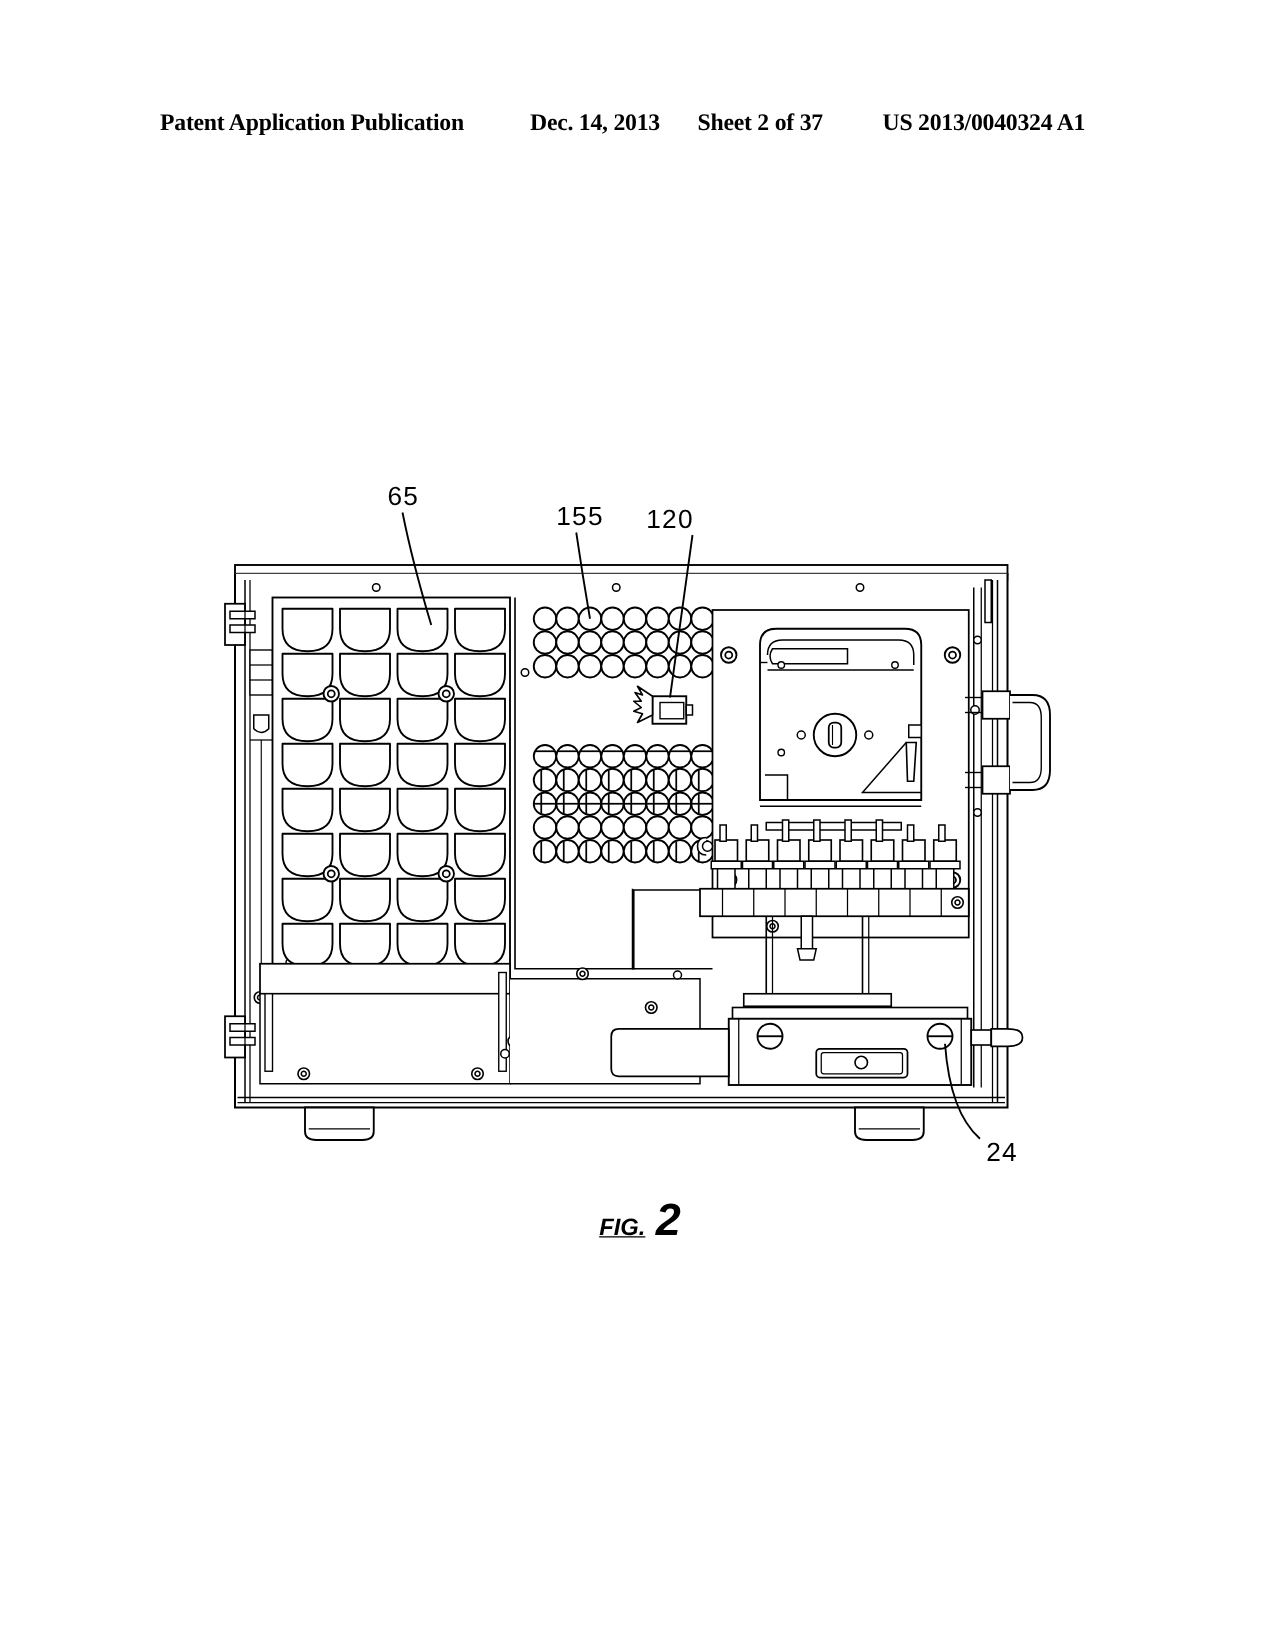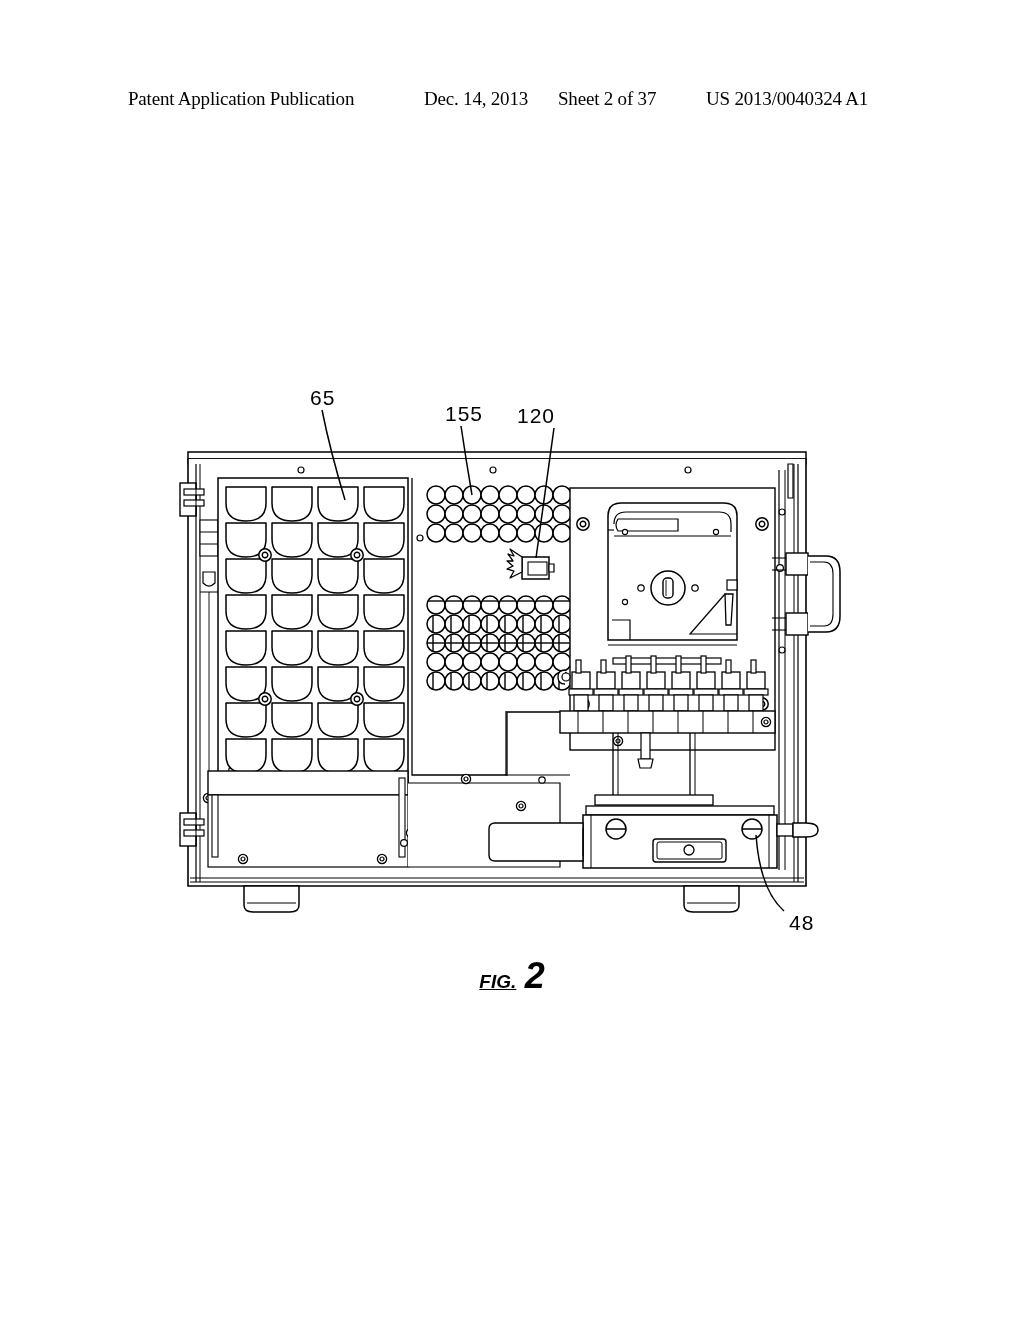--- a/index.html
+++ b/index.html
@@ -20,21 +20,21 @@
   
   #page-header {
     position: absolute;
     top: 88px;
     left: 0;
     width: 870px;
     height: 26px;
     display: flex;
     align-items: baseline;
     font-family: "Liberation Serif", serif;
-    font-weight: normal;
+    font-weight: bold;
     font-size: 19px;
     letter-spacing: -0.2px;
     white-space: nowrap;
   }
   #page-header .hdr-pub {
     position: absolute;
     left: 128px;
   }
   #page-header .hdr-date {
     position: absolute;
@@ -559,18 +559,18 @@
       <path d="M 554 428 Q 548 470 536 558"></path>
       <path d="M 784 911 Q 760 890 756 835"></path>
     </g>
 
   </g>
 </svg>
 
   <div class="ref-label" id="ref-44">65</div>
   <div class="ref-label" id="ref-116">155</div>
   <div class="ref-label" id="ref-120">120</div>
-  <div class="ref-label" id="ref-38">48</div>
+  <div class="ref-label" id="ref-38">24</div>
 </div>
 
 <div id="figure-caption">
   <span class="fig-word">FIG.</span><span>&nbsp;</span><span class="fig-number">2</span>
 </div>
 
 </body></html>

